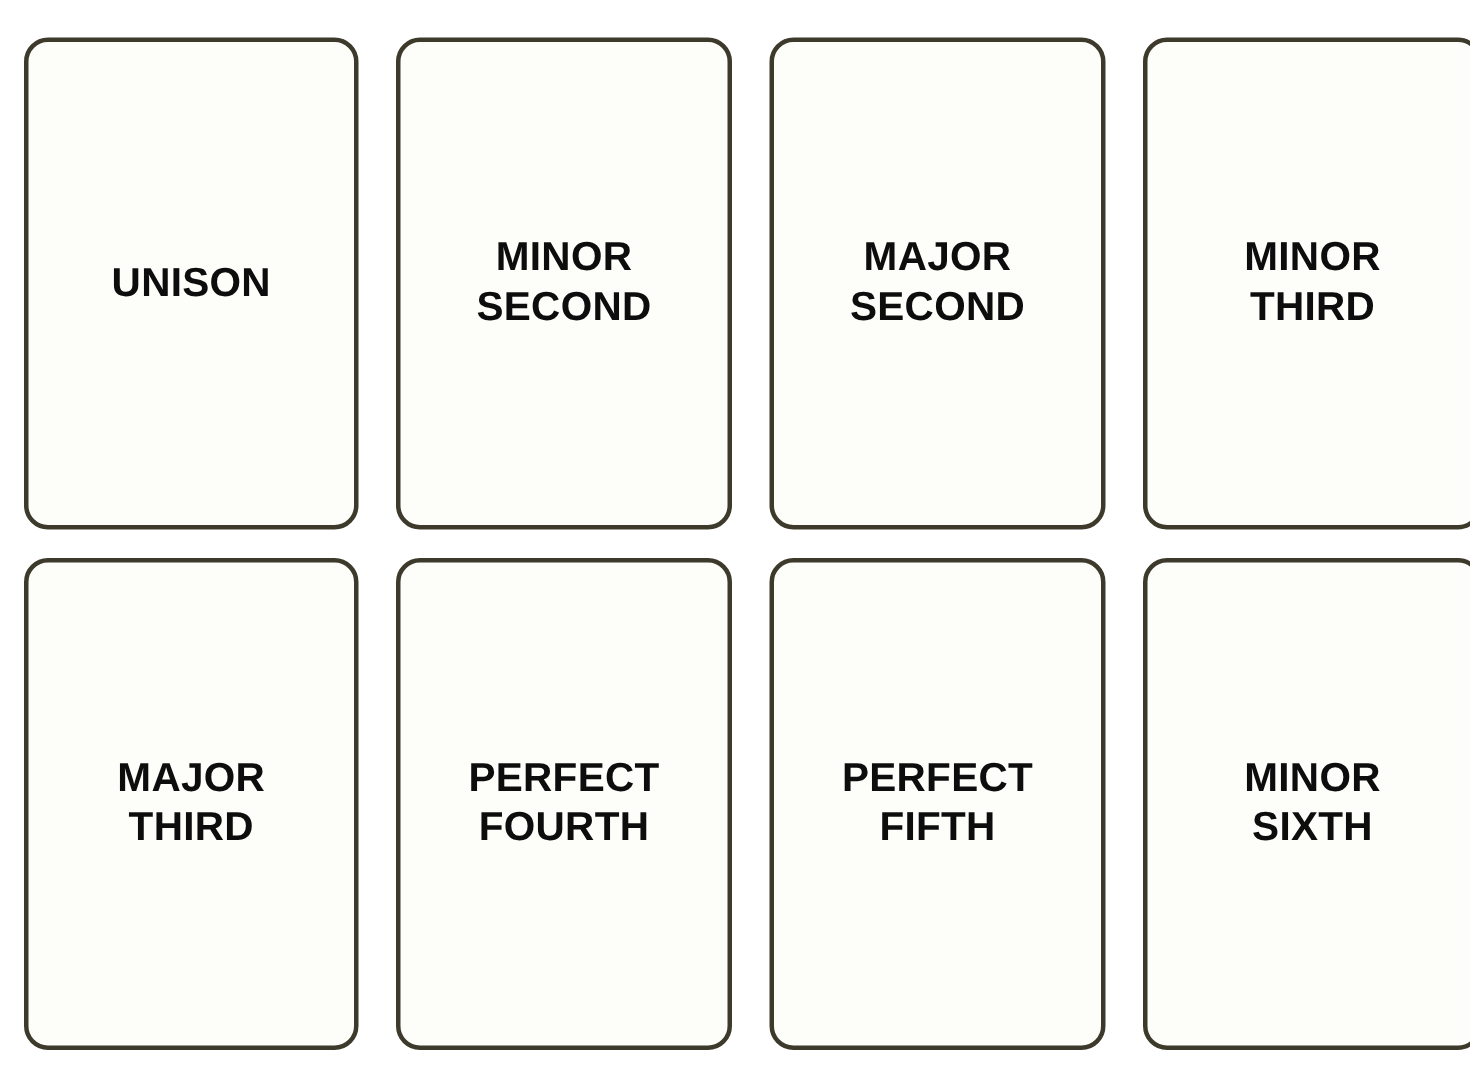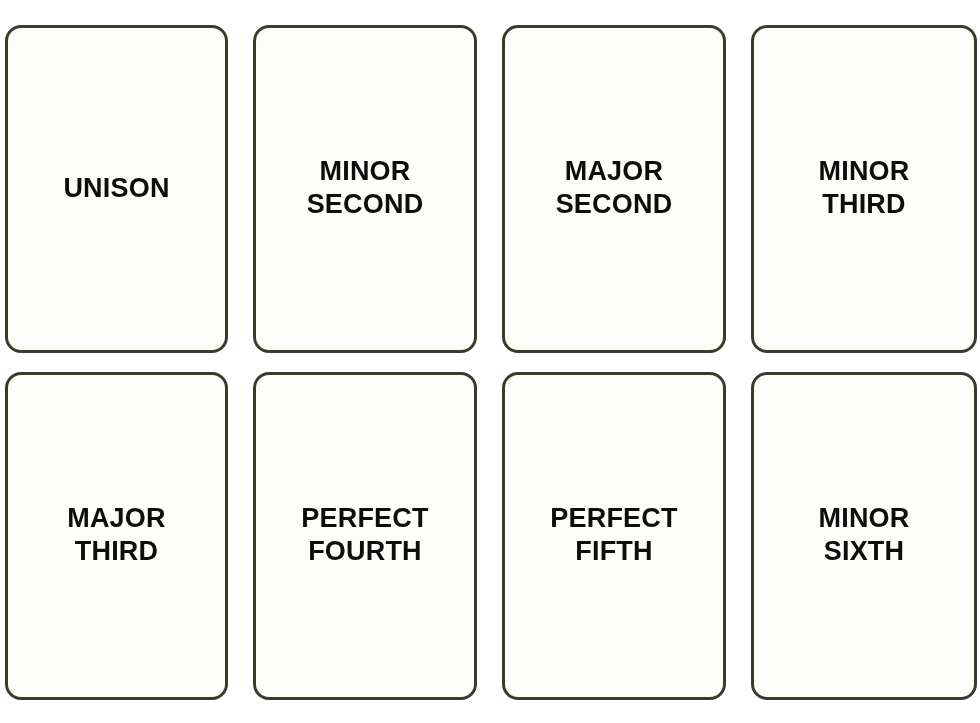--- a/index.html
+++ b/index.html
@@ -24,21 +24,21 @@
     position: absolute;
     left: 0;
     top: 0;
     width: 980px;
     height: 723px;
     display: grid;
     grid-template-columns: 223px 224px 224px 226px;
     grid-template-rows: 328px 328px;
     column-gap: 25px;
     row-gap: 19px;
-    padding: 25px 0px 23px 5px;
+    padding: 25px 0px 23px 16px;
     box-sizing: border-box;
   }
 
   .flashcard {
     background: #fdfdfa;
     border: 3px solid #3d3a2c;
     border-radius: 16px;
     display: flex;
     align-items: center;
     justify-content: center;

